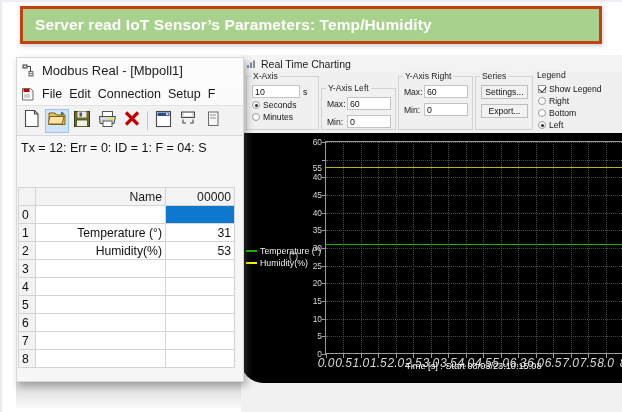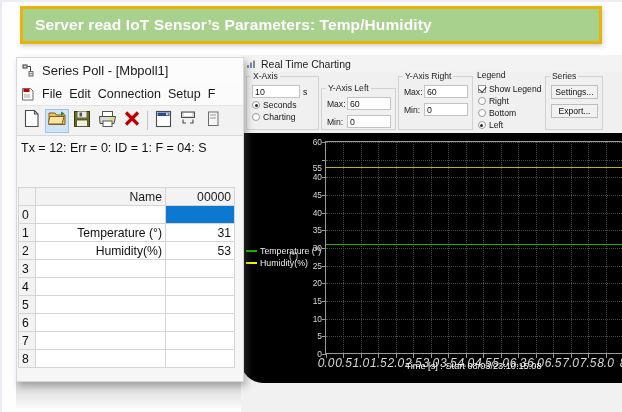--- a/index.html
+++ b/index.html
@@ -24,21 +24,21 @@
     border-top: 2px solid #f0ecf6;
     pointer-events: none;
     z-index: 60;
   }
 
   
   #banner-wrap {
     position: absolute;
     left: 20px; top: 6px;
     width: 582px; height: 38px;
-    background: #eab308;
+    background: #c2410c;
     padding: 3px;
     box-shadow: 1px 2px 4px rgba(120,120,130,0.35);
   }
   #banner {
     width: 100%; height: 100%;
     background: #a9d18e;
     display: flex;
     align-items: center;
     padding-left: 12px;
   }
@@ -425,21 +425,21 @@
       <span style="display:flex;align-items:center;">
         <svg width="15" height="15" viewBox="0 0 15 15">
           <rect x="0.5" y="1.5" width="5" height="4" fill="#3b3b3b"></rect>
           <rect x="1.5" y="2.5" width="3" height="2" fill="#d8d8d8"></rect>
           <path d="M5.5 3.5 L8.5 3.5 L8.5 8" stroke="#3b3b3b" fill="none" stroke-width="1"></path>
           <rect x="6.5" y="8" width="5" height="5.5" fill="#6b6b6b"></rect>
           <rect x="7.5" y="9" width="3" height="1.3" fill="#e6e6e6"></rect>
           <rect x="7.5" y="11" width="3" height="1.3" fill="#e6e6e6"></rect>
         </svg>
       </span>
-      <span id="mb-title-text">Series Poll - [Mbpoll1]</span>
+      <span id="mb-title-text">Modbus Real - [Mbpoll1]</span>
     </div>
 
     <div id="mb-menubar">
       <span style="display:flex;align-items:center;">
         <svg width="14" height="15" viewBox="0 0 14 15">
           <path d="M1.5 1.5 h8 l2.5 2.5 v9 h-10.5 z" fill="#fdfdfd" stroke="#6b6b6b" stroke-width="1"></path>
           <rect x="2.5" y="2" width="6" height="3" fill="#c00000"></rect>
           <line x1="3" y1="8" x2="9" y2="8" stroke="#888" stroke-width="0.8"></line>
           <line x1="3" y1="10" x2="9" y2="10" stroke="#888" stroke-width="0.8"></line>
         </svg>
@@ -617,21 +617,21 @@
         <div class="row-in">
           <div class="txtin" style="width:48px;">10</div>
           <span class="unit">s</span>
         </div>
         <div class="radio-row">
           <span class="radio on"></span>
           <span class="rlabel">Seconds</span>
         </div>
         <div class="radio-row">
           <span class="radio"></span>
-          <span class="rlabel">Charting</span>
+          <span class="rlabel">Minutes</span>
         </div>
       </div>
 
       <div class="grp g-yleft">
         <span class="grp-label">Y-Axis Left</span>
         <div class="row-in" style="margin-bottom:5px;">
           <span class="fieldlabel">Max:</span>
           <div class="txtin" style="width:44px;">60</div>
         </div>
         <div class="row-in">
@@ -645,44 +645,44 @@
         <div class="row-in" style="margin-bottom:5px;">
           <span class="fieldlabel">Max:</span>
           <div class="txtin" style="width:44px;">60</div>
         </div>
         <div class="row-in">
           <span class="fieldlabel">Min:</span>
           <div class="txtin" style="width:44px;">0</div>
         </div>
       </div>
 
+      <div class="grp g-series">
+        <span class="grp-label">Series</span>
+        <div class="pbtn">Settings...</div>
+        <div class="pbtn">Export...</div>
+      </div>
+
       <div class="grp g-legend">
         <span class="grp-label" style="left:0;">Legend</span>
         <div class="radio-row" style="margin-top:0;">
           <span class="chk on"></span>
           <span class="rlabel">Show Legend</span>
         </div>
         <div class="radio-row">
           <span class="radio"></span>
           <span class="rlabel">Right</span>
         </div>
         <div class="radio-row">
           <span class="radio"></span>
           <span class="rlabel">Bottom</span>
         </div>
         <div class="radio-row">
           <span class="radio on"></span>
           <span class="rlabel">Left</span>
         </div>
-      </div>
-
-      <div class="grp g-series">
-        <span class="grp-label">Series</span>
-        <div class="pbtn">Settings...</div>
-        <div class="pbtn">Export...</div>
       </div>
     </div>
 
     <div id="plot">
       <div id="plot-inner">
 
         <div id="grid-area">
 
         <div class="ytick" style="top: 212px;">0</div>
             <div class="ytick-mark" style="top: 212px;"></div>

